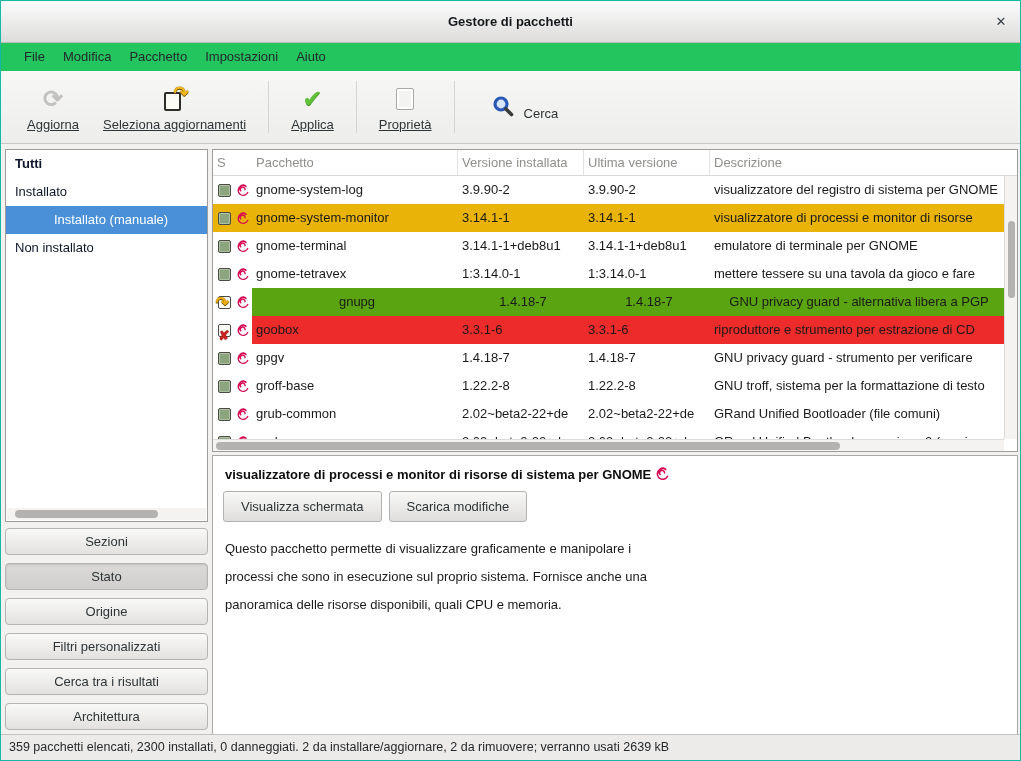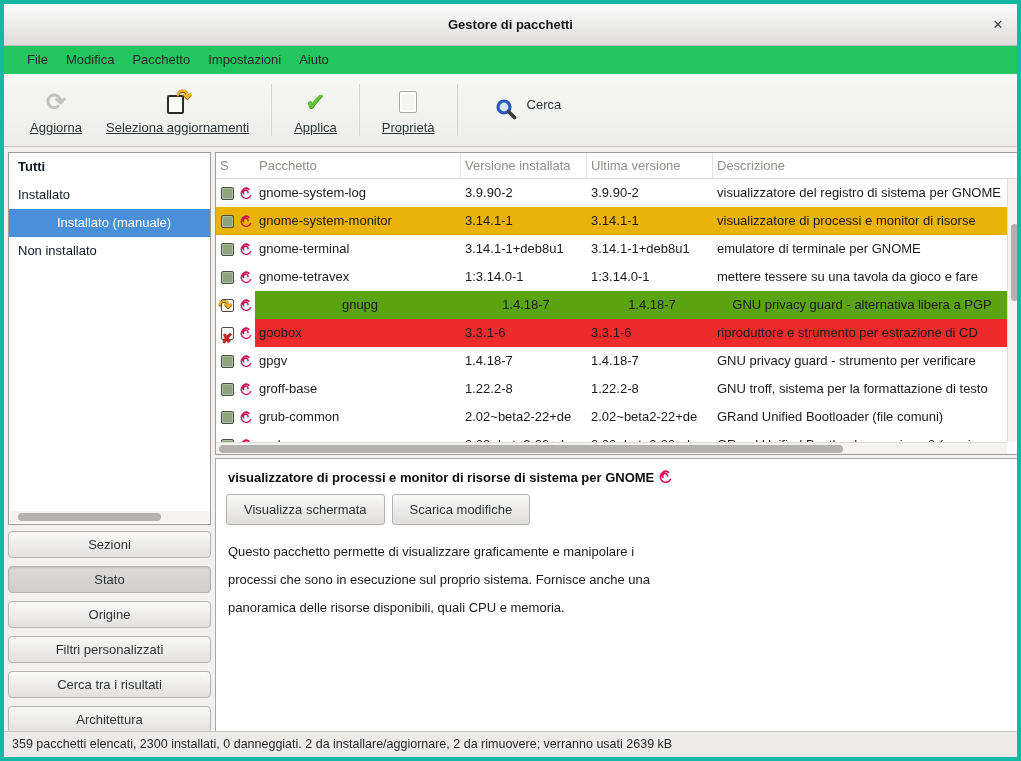--- a/index.html
+++ b/index.html
@@ -1,19 +1,19 @@
 <!DOCTYPE html>
 <html><head>
 <meta charset="utf-8">
 <style>
   * { box-sizing: border-box; margin: 0; padding: 0; }
   html,body { width:1021px; height:761px; }
   body { font-family:"Liberation Sans", sans-serif; font-size:13px; color:#1a1a1a; background:#555; }
   .window { position:relative; width:1021px; height:761px; background:#f2f1f0;
-            border:4px solid #14b8a6; overflow:hidden; }
+            border:1px solid #14b8a6; overflow:hidden; }
 
   
   .titlebar { position:absolute; left:0; top:0; right:0; height:42px;
     background:linear-gradient(#fcfcfc,#dddcdb); border-bottom:1px solid #bdbcbb; }
   .titlebar .title { position:absolute; left:0; right:0; top:0; height:42px;
     line-height:42px; text-align:center; font-weight:bold; color:#15181b; }
   .close-btn { position:absolute; right:10px; top:12px; width:18px; height:18px;
     text-align:center; line-height:18px; color:#3a4047; font-size:13px; cursor:pointer; }
 
   
@@ -31,21 +31,21 @@
   .tb-sep { width:1px; height:52px; background:#d5d4d3; margin:0 10px; }
   .icon-box { width:26px; height:26px; display:flex; align-items:center; justify-content:center; position:relative; }
   .refresh-glyph { font-size:24px; line-height:24px; color:#c3c2c0; font-weight:bold; }
   .apply-glyph { font-size:24px; line-height:24px; color:#5fc238; text-shadow:0 1px 0 #3f8f20; }
   .selupd-box { position:absolute; left:2px; bottom:1px; width:17px; height:19px;
     border:2px solid #2c2c28; background:#fbfbf6; border-radius:2px; }
   .selupd-arr { position:absolute; right:-1px; top:-4px; font-size:18px; font-weight:bold;
     color:#f2b71d; text-shadow:0 0 1px #6e5200, 0 1px 0 #6e5200; font-style:normal; }
   .props-doc { width:18px; height:22px; border:1px solid #a9a8a6; background:#f3f3f1;
     border-radius:2px; box-shadow:inset 0 0 0 2px #fff; }
-  .search-btn { display:flex; align-items:flex-start; gap:9px; padding:8px 12px; margin-left:14px; }
+  .search-btn { display:flex; align-items:flex-end; gap:9px; padding:8px 12px; margin-left:14px; }
   .search-btn .lbl { color:#2e3436; }
 
   
   .filter-list { position:absolute; left:4px; top:148px; width:203px; height:373px;
     background:#fff; border:1px solid #9e9d9b; overflow:hidden; }
   .sb-item { height:28px; line-height:28px; padding-left:9px; white-space:nowrap; color:#0f172a; }
   .sb-item.b { font-weight:bold; }
   .sb-item.sel { background:#4a90d9; color:#fff;text-align:center; }
   .list-hscroll { position:absolute; left:1px; right:1px; bottom:1px; height:12px; background:#f4f3f2; }
   .list-hscroll .thumb { position:absolute; left:8px; top:2px; width:143px; height:8px;

